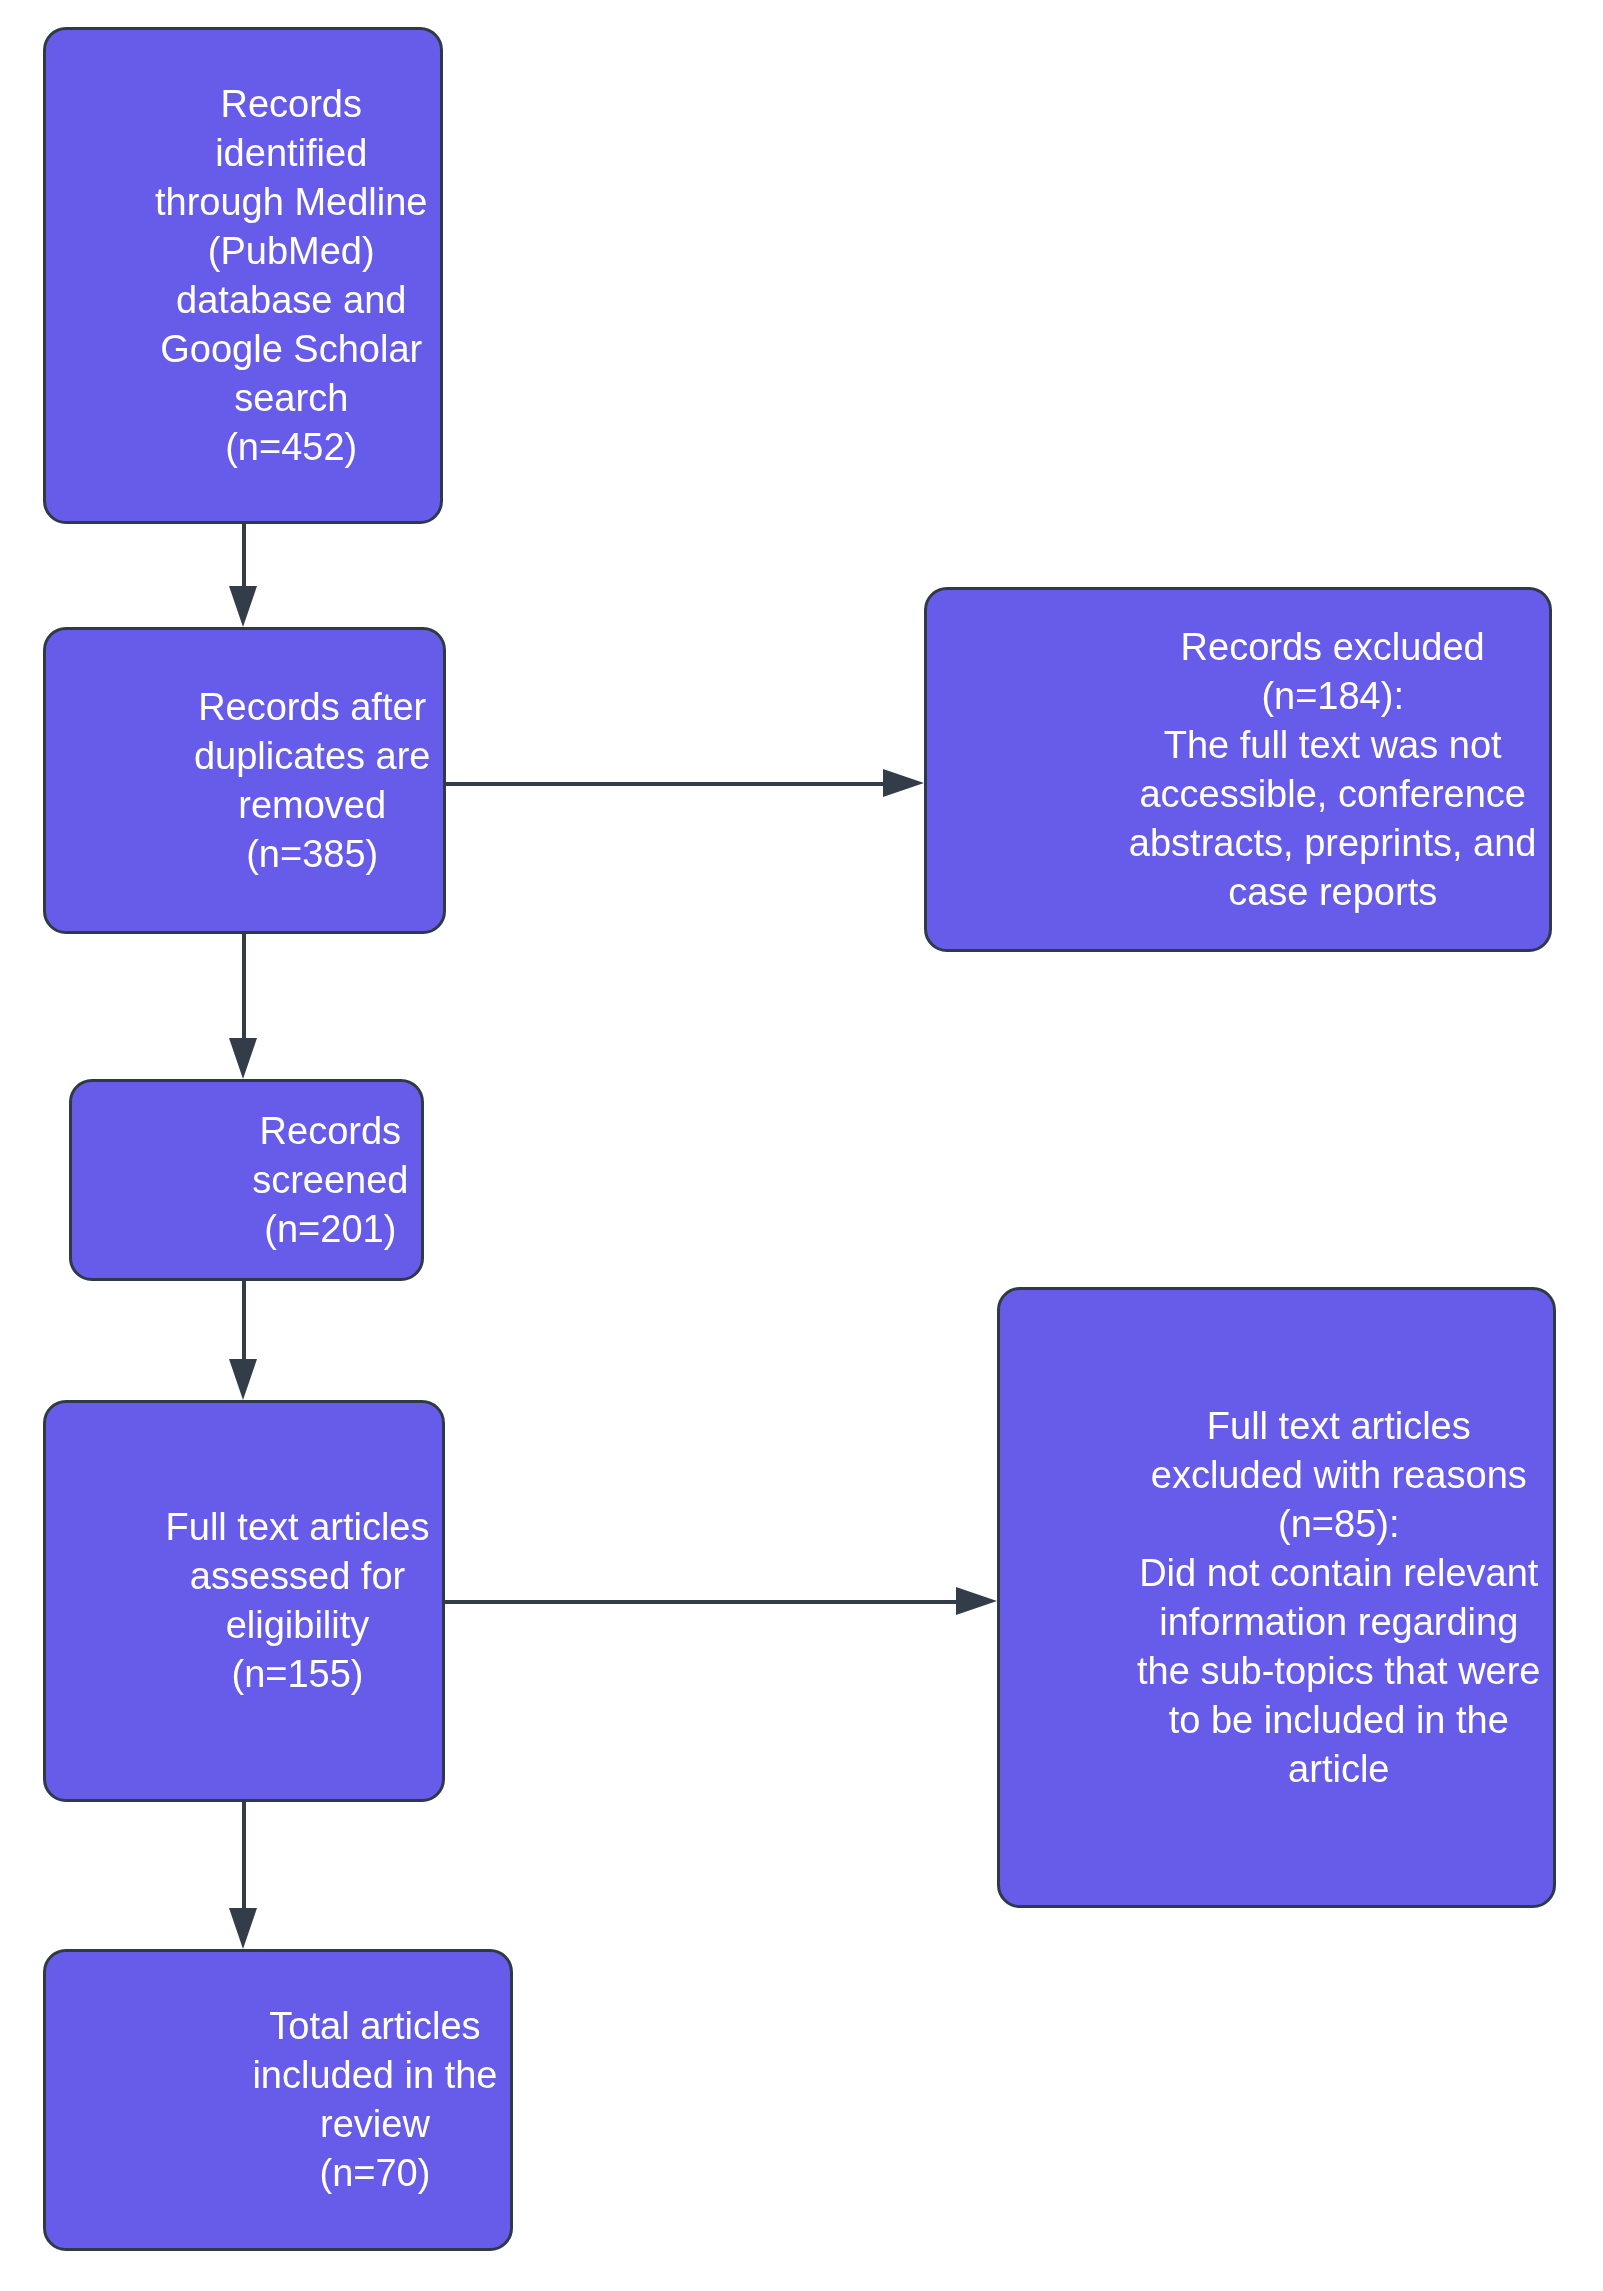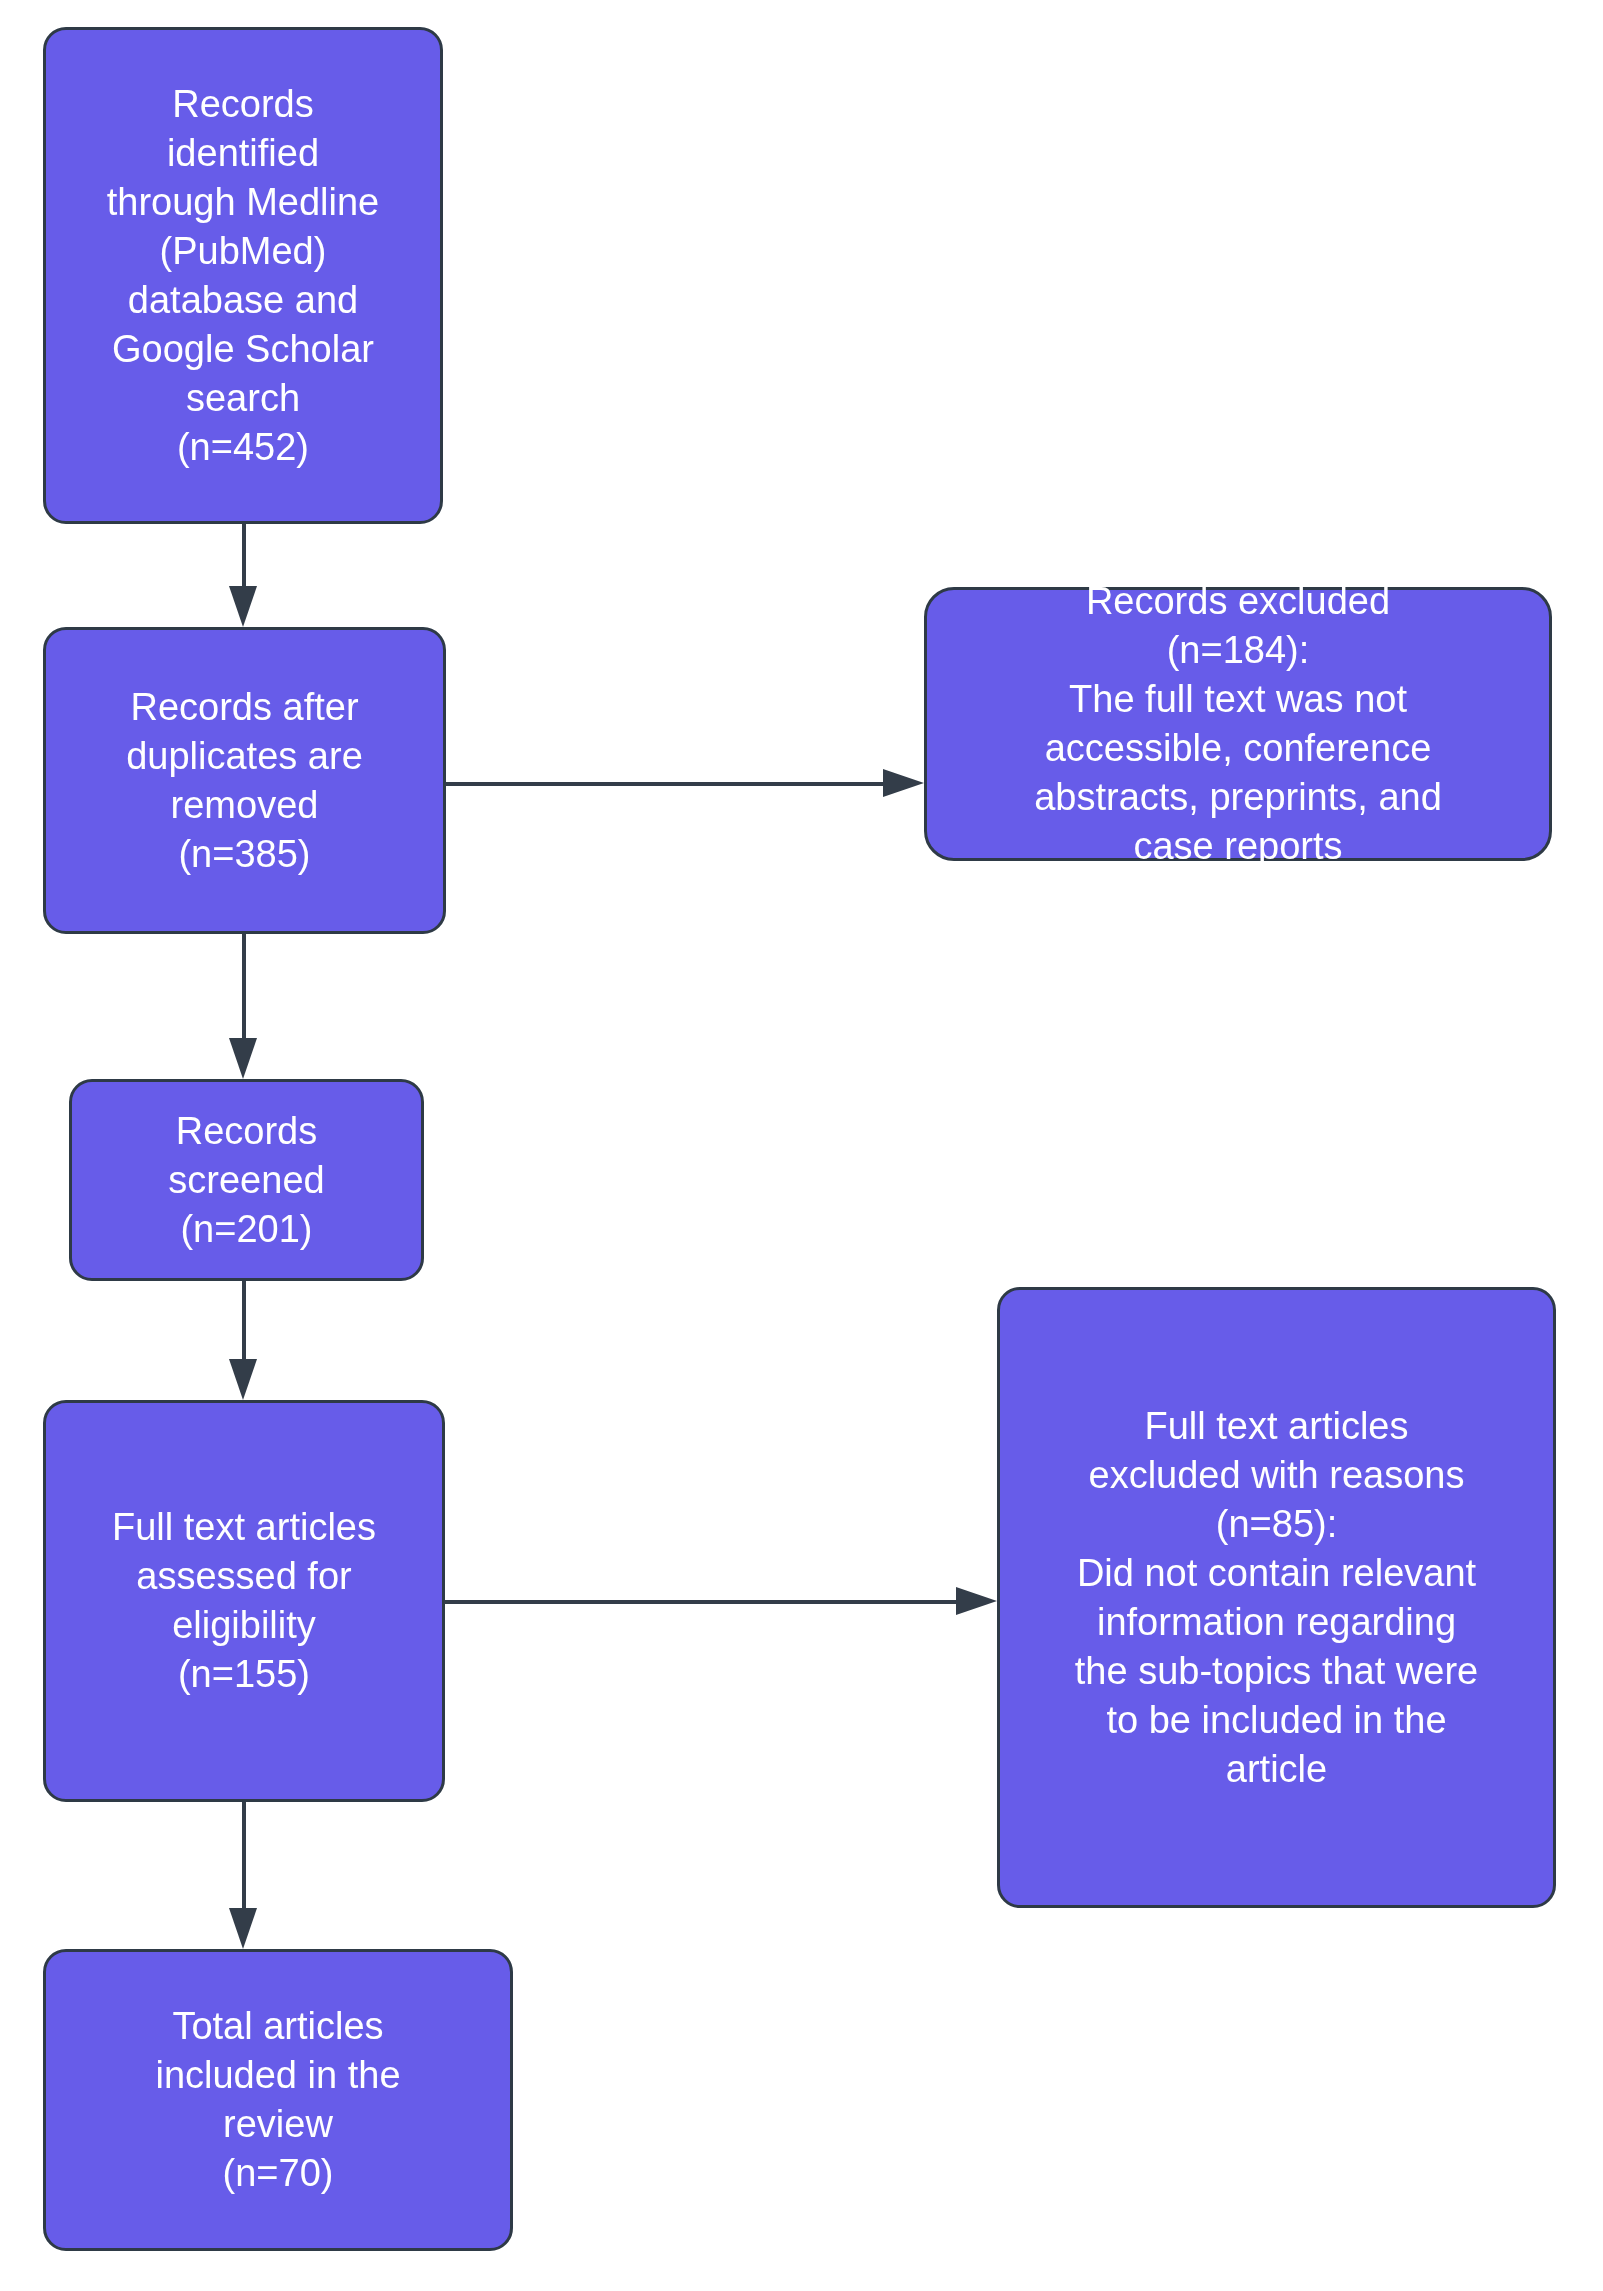--- a/index.html
+++ b/index.html
@@ -13,21 +13,21 @@
   }
   .node {
     position: absolute;
     box-sizing: border-box;
     background: #675CE9;
     border: 3.6px solid #2E3A46;
     border-radius: 23px;
     color: #ffffff;
     display: flex;
     align-items: center;
-    justify-content: center;
+    justify-content: flex-end;
     text-align: center;
     padding: 9px 12.5px;
   }
   .node-label {
     font-size: 38px;
     line-height: 49px;
     white-space: pre-line;
   }
   .vline { position: absolute; width: 3.6px; background: #333D49; }
   .hline { position: absolute; height: 3.6px; background: #333D49; }
@@ -40,21 +40,21 @@
   .head-right {
     position: absolute; width: 0; height: 0;
     border-top: 14.3px solid transparent;
     border-bottom: 14.3px solid transparent;
     border-left: 41px solid #333D49;
   }
 
   
   #node-identified          { left: 43px;   top: 27px;   width: 400px; height: 497px; }
   #node-duplicates-removed  { left: 43px;   top: 627px;  width: 403px; height: 307px; }
-  #node-records-excluded    { left: 924px; top: 587px;  width: 628px; height: 274px; border-radius: 30px; }
+  #node-records-excluded    { left: 924px; top: 587px;  width: 628px; height: 365px; }
   #node-screened            { left: 69px;   top: 1079px; width: 355px; height: 202px; }
   #node-eligibility         { left: 43px;   top: 1400px; width: 402px; height: 402px; }
   #node-fulltext-excluded   { left: 997px; top: 1287px; width: 559px; height: 621px; }
   #node-included            { left: 43px;   top: 1949px; width: 470px; height: 302px; }
 
   
   #arrow1-line { left: 242px; top: 524px;  height: 63px;  }
   #arrow1-head { left: 229px; top: 586px; }
   #arrow2-line { left: 242px; top: 934px; height: 105px; }
   #arrow2-head { left: 229px; top: 1038px; }

